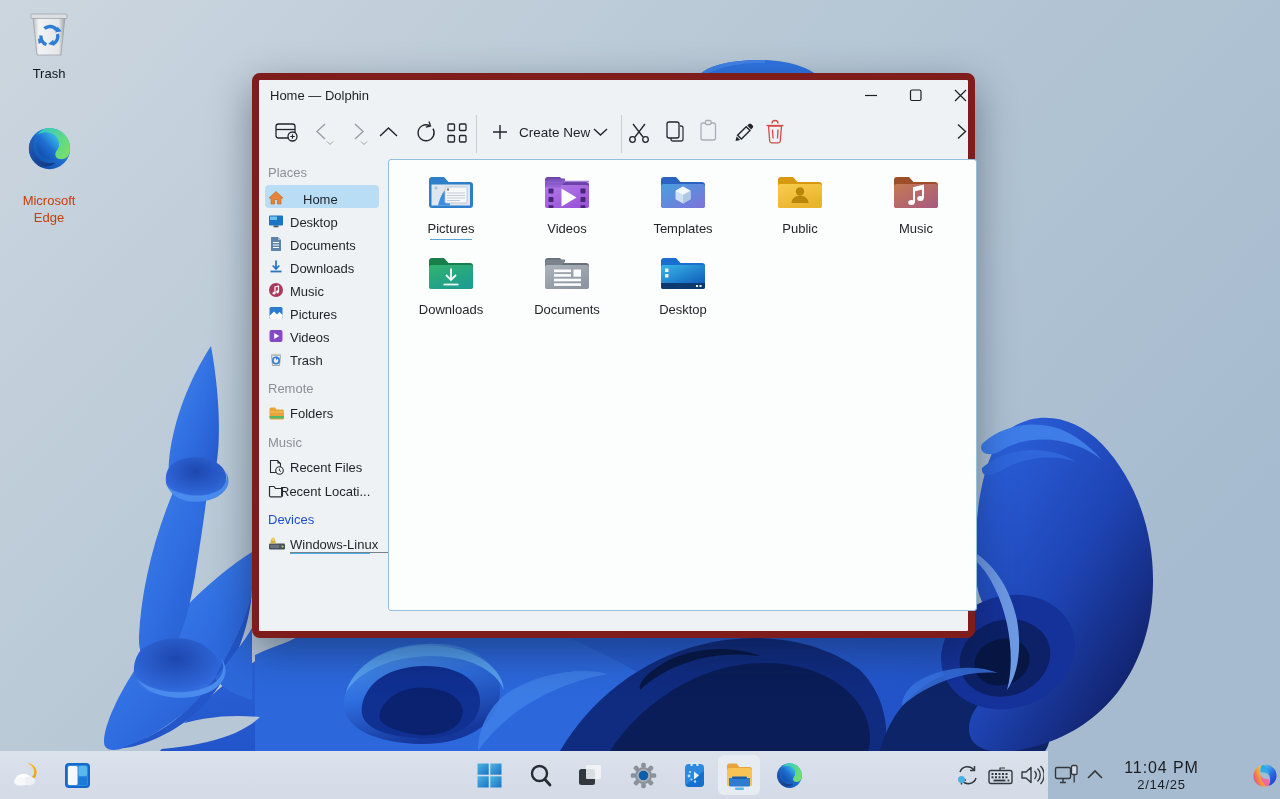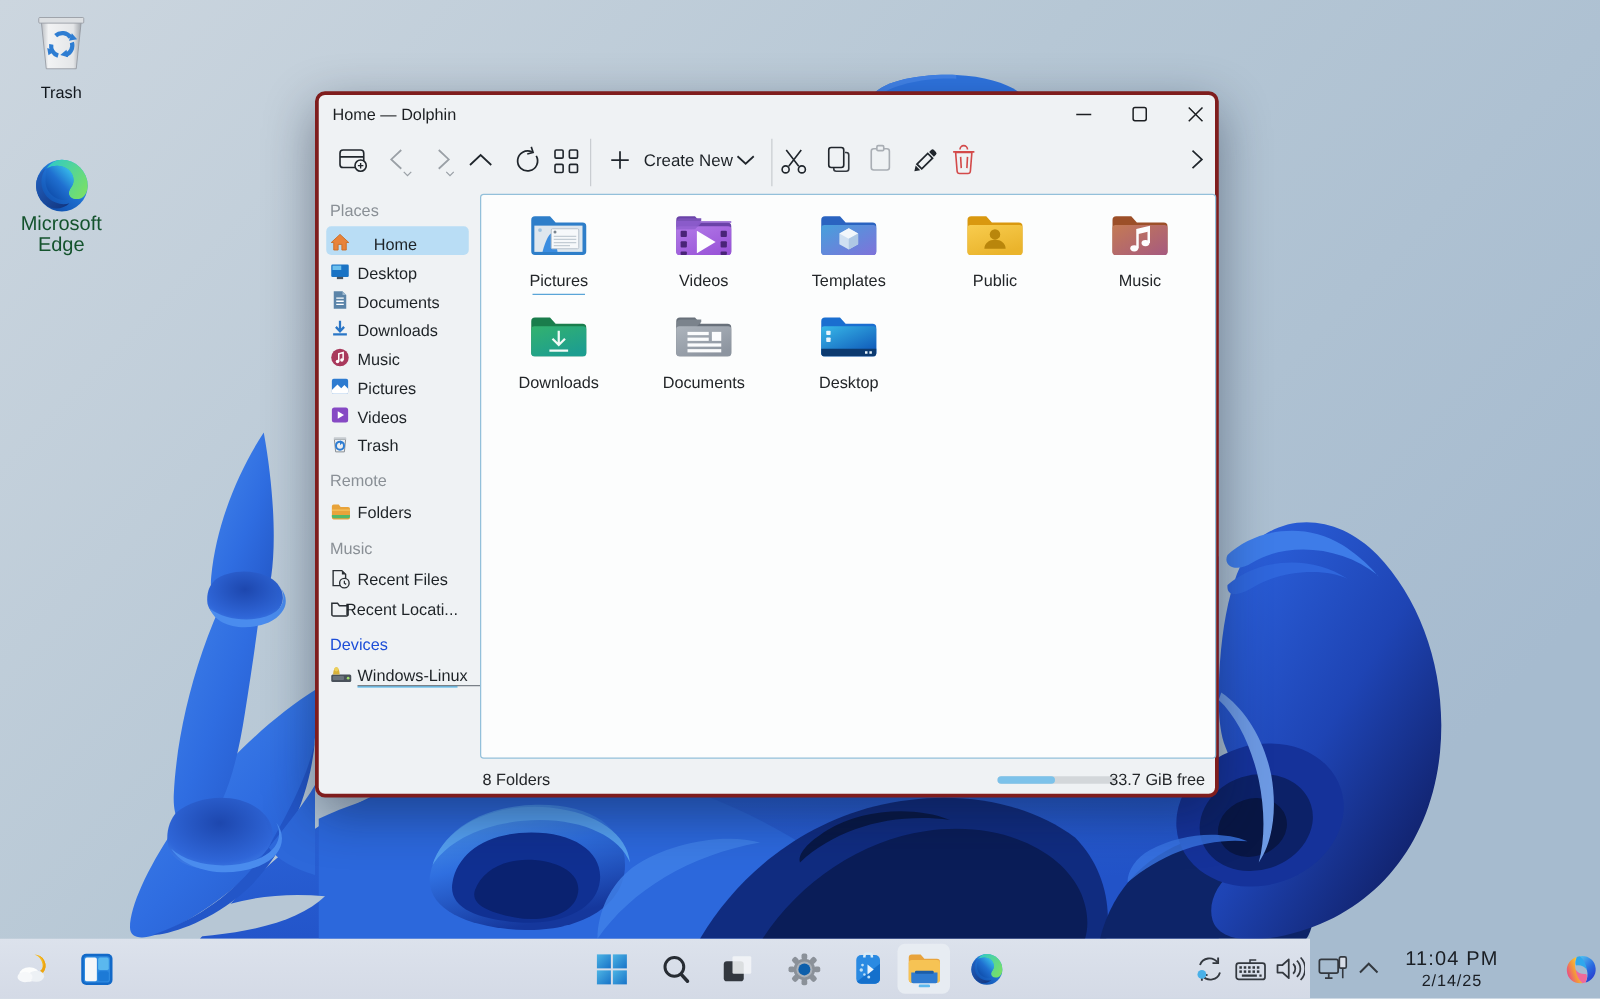--- a/index.html
+++ b/index.html
@@ -132,24 +132,24 @@
       <linearGradient id="edg3" x1="0" y1="0" x2="0.9" y2="1">
         <stop offset="0" stop-color="#2262c2"></stop>
             <stop offset="1" stop-color="#12357f"></stop>
       </linearGradient>
     </defs>
     <circle cx="24" cy="24" r="22" fill="url(#edg1)"></circle>
     <path d="M24,2 a22,22 0 0 1 22,22 c0,6.5 -3.5,11.5 -9.5,11.5 c-4,0 -6.5,-2.2 -6.5,-5 c0,-4 4,-5.8 4,-11 c0,-8 -7,-12.5 -14,-12.5 c-3.5,0 -6.6,1 -9,2.6 C14.5,4.6 19,2 24,2 Z" fill="url(#edg2)"></path>
     <path d="M11,9.6 c2.4,-1.6 5.5,-2.6 9,-2.6 c7,0 14,4.5 14,12.5 c0,5.2 -4,7 -4,11 c0,1.6 0.8,3.2 2.3,4.2 c-2.5,1.6 -5.8,2.1 -9.3,1.3 c-7.5,-1.7 -13,-8.2 -13,-15.7 c0,-4.2 0.4,-8 1,-10.7 Z" fill="url(#edg1)"></path>
     <path d="M10,40 C4.5,35.5 2,29 2,24 c0,-5.5 2.5,-11 8,-14.4 c-2.5,3.4 -3.5,7.8 -3.5,11.6 c0,9 6.5,16.5 15.5,18.3 c3,0.6 6,0.4 8.5,-0.5 c-2.8,2.8 -7,4.5 -11.5,4.5 c-3.4,0 -6.6,-1.3 -9,-3.5 Z" fill="url(#edg3)"></path>
   </svg>
-  <div style="margin-top:0;font-size:16px;color:#14532d;line-height:17px;">Microsoft<br>Edge</div>
+  <div style="margin-top:21px;font-size:13px;color:#c2410c;line-height:17px;">Microsoft<br>Edge</div>
 </div>
 
-<div class="abs" style="left:252px;top:73px;width:723px;height:565px;background:#eff2f4;border-radius:8px;border:3px solid #7f1d1d;box-shadow:0 14px 40px rgba(10,20,40,0.42);">
+<div class="abs" style="left:252px;top:73px;width:723px;height:565px;background:#eff2f4;border-radius:8px;border:7px solid #7f1d1d;box-shadow:0 14px 40px rgba(10,20,40,0.42);">
 
   <div class="abs" style="left:11px;top:8px;font-size:13px;color:#1c1f22;">Home — Dolphin</div>
   <svg class="abs" style="left:600px;top:0" width="123" height="30" viewBox="0 0 123 30">
     <line x1="6" y1="15.5" x2="18" y2="15.5" stroke="#1c1f22" stroke-width="1.2"></line>
     <rect x="51.5" y="10" width="10.5" height="10.5" rx="1.5" fill="none" stroke="#1c1f22" stroke-width="1.2"></rect>
     <path d="M96,10 l11,11 M107,10 l-11,11" stroke="#1c1f22" stroke-width="1.2"></path>
   </svg>
 
   <svg class="abs" style="left:0;top:33px" width="723" height="42" viewBox="0 0 723 42">
     <g stroke="#20262c" fill="none" stroke-width="1.3">
@@ -431,27 +431,20 @@
               <rect x="5" y="16.5" width="3.5" height="3.5" rx="0.6"></rect>
               <rect x="5" y="22" width="3.5" height="3.5" rx="0.6"></rect>
               <rect x="36" y="33" width="2" height="2"></rect>
               <rect x="39.5" y="33" width="2" height="2"></rect>
             </g>
       </g>
       <text x="294" y="154" font-size="13" fill="#232629" text-anchor="middle">Desktop</text>
     </svg>
   </div>
 
-  <div class="abs" style="left:129px;top:531px;right:0;height:34px;">
-    <div class="abs" style="left:2px;top:9px;font-size:13px;color:#232629;">8 Folders</div>
-    <div class="abs" style="left:414px;top:14px;width:95px;height:6px;background:#d3d7da;border-radius:3px;">
-      <div class="abs" style="left:0;top:0;width:46px;height:6px;background:#7cc2ea;border-radius:3px;"></div>
-    </div>
-    <div class="abs" style="right:8px;top:9px;font-size:13px;color:#232629;">33.7 GiB free</div>
-  </div>
 </div>
 
 <div class="abs" style="left:0;top:751px;width:1048px;height:48px;background:linear-gradient(#dce2ec,#d4dae6);" id="taskbar">
 
   <svg class="abs" style="left:12px;top:10px" width="30" height="28" viewBox="0 0 30 28">
     <path d="M15.5,2.5 a9,9 0 0 1 7,14.5 a9,9 0 0 1 -4.5,3 a10,10 0 0 0 -2.5,-17.5" fill="#f6bc26"></path>
     <path d="M15.5,2.5 a9,9 0 0 1 7,14.5 l-2.5,-1.2 a7.5,7.5 0 0 0 -4.5,-13.3 z" fill="#eca411"></path>
     <ellipse cx="11.5" cy="18.5" rx="8" ry="5.8" fill="#fcfdfd"></ellipse>
     <ellipse cx="17" cy="20" rx="6.3" ry="4.4" fill="#edf1f5"></ellipse>
     <ellipse cx="8" cy="20.5" rx="6" ry="4.2" fill="#f6f8fa"></ellipse>

